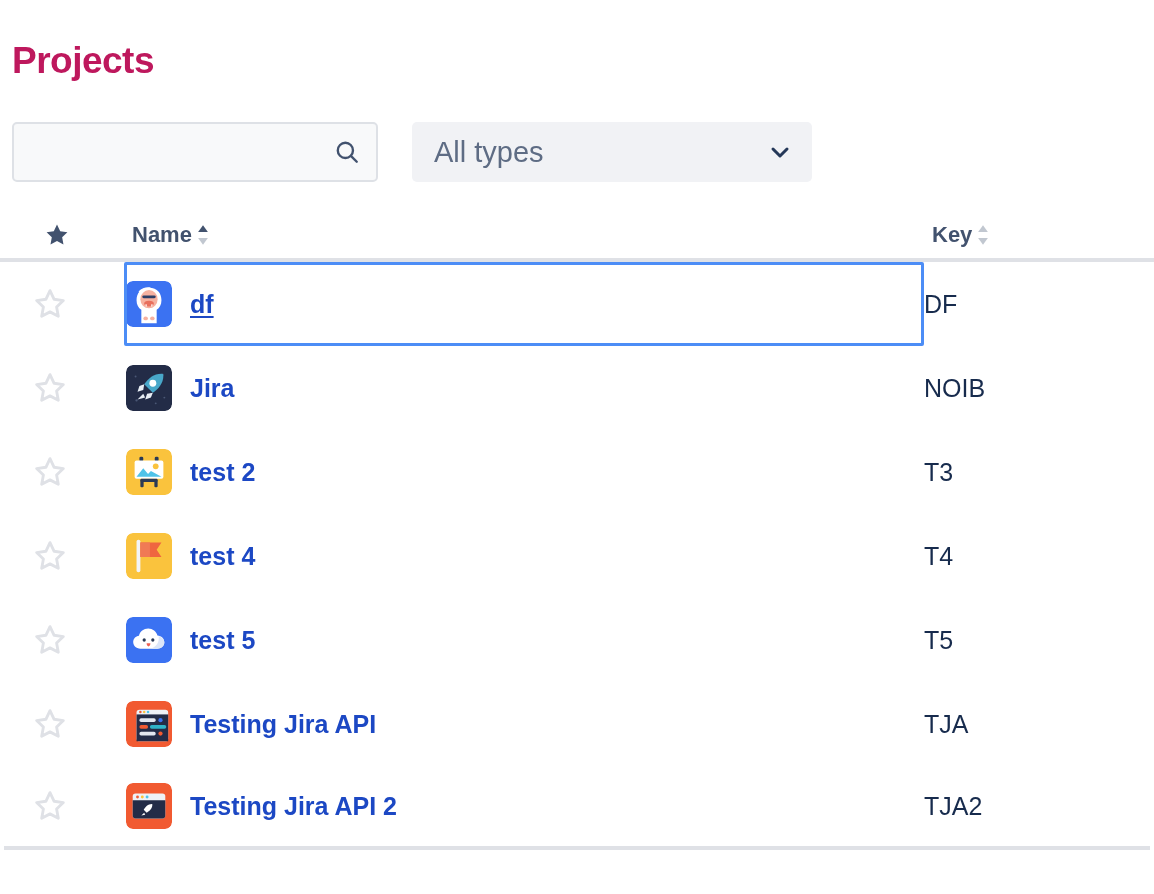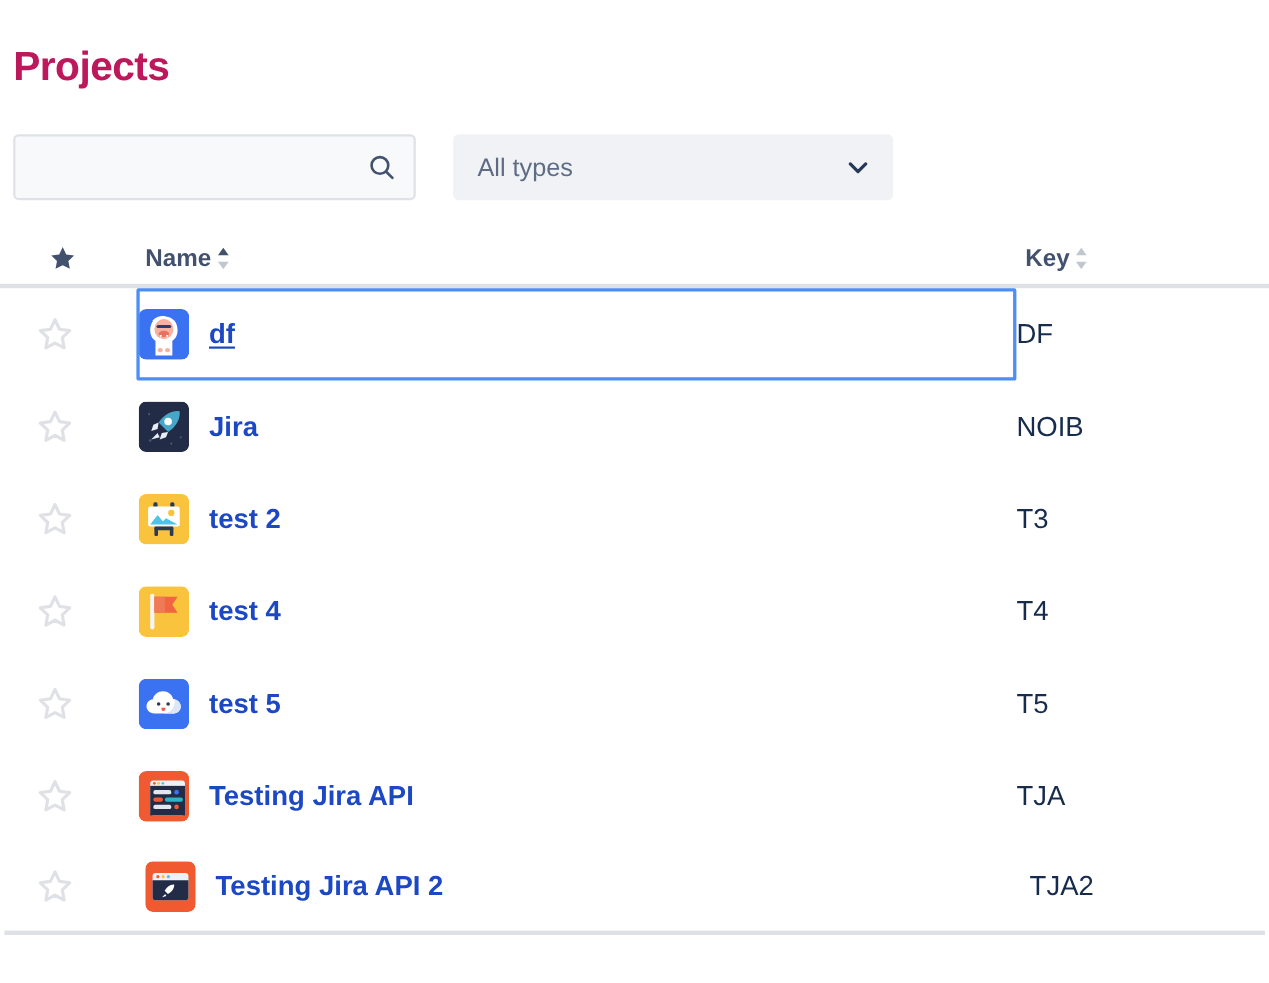--- a/index.html
+++ b/index.html
@@ -44,21 +44,21 @@
   .type-select {
     margin-left: 34px;
     position: relative;
     width: 400px; height: 60px;
     background: #F1F2F5; border: 0; border-radius: 5px;
     display: flex; align-items: center;
     cursor: pointer;
   }
   .type-select-label {
     padding-left: 22px;
-    font-size: 23px; color: #5E6C84; font-weight: 400;
+    font-size: 29px; color: #5E6C84; font-weight: 400;
   }
   .chevron-icon {
     position: absolute; right: 20px; top: 50%; transform: translateY(-50%);
     width: 24px; height: 24px;
   }
 
   
   .table { position: absolute; left: 0; top: 212px; width: 1154px; }
 
   .thead {
@@ -74,21 +74,21 @@
   .sort-icon { margin-left: 4px; width: 14px; height: 22px; display:inline-block; }
 
   .star-head-icon { width: 26px; height: 26px; display: block; }
 
   .tbody { padding: 0 4px; }
   .row {
     display: flex; align-items: center;
     height: 84px;
     position: relative;
   }
-  .row:last-child { border-bottom: 4px solid #DFE1E6; gap: 6px; }
+  .row:last-child { border-bottom: 4px solid #DFE1E6; }
 
   .cell-star { width: 120px; padding-left: 28px; display: flex; align-items: center; }
   .star-btn { width: 36px; height: 36px; border: 0; background: transparent; padding: 0; cursor: pointer; display: block; }
   .star-outline-icon { width: 36px; height: 36px; display: block; }
 
   .cell-name {
     width: 800px; height: 84px;
     display: flex; align-items: center;
     padding-left: 0px;
   }

